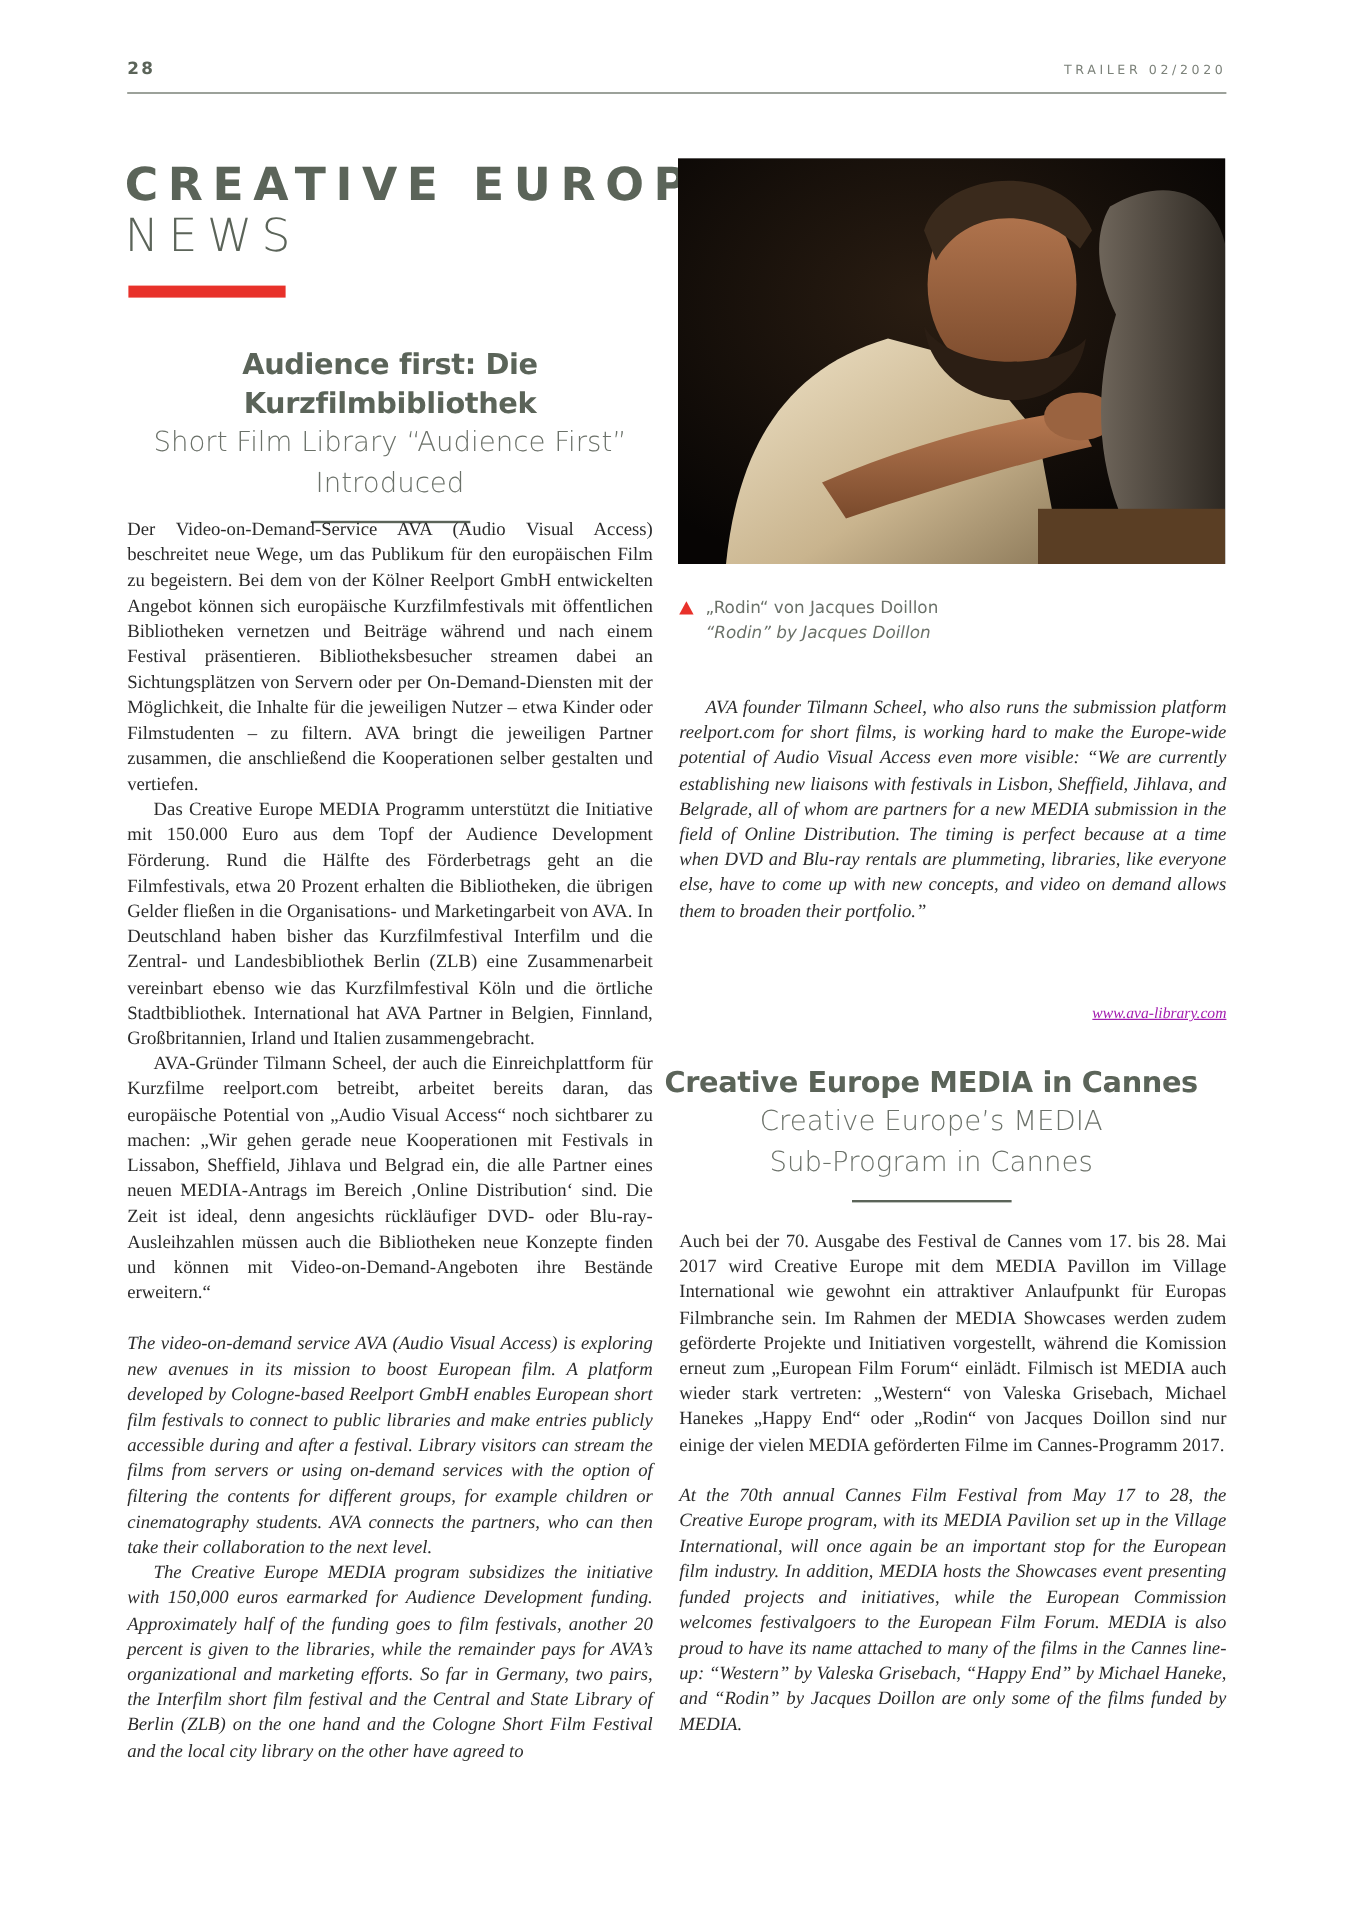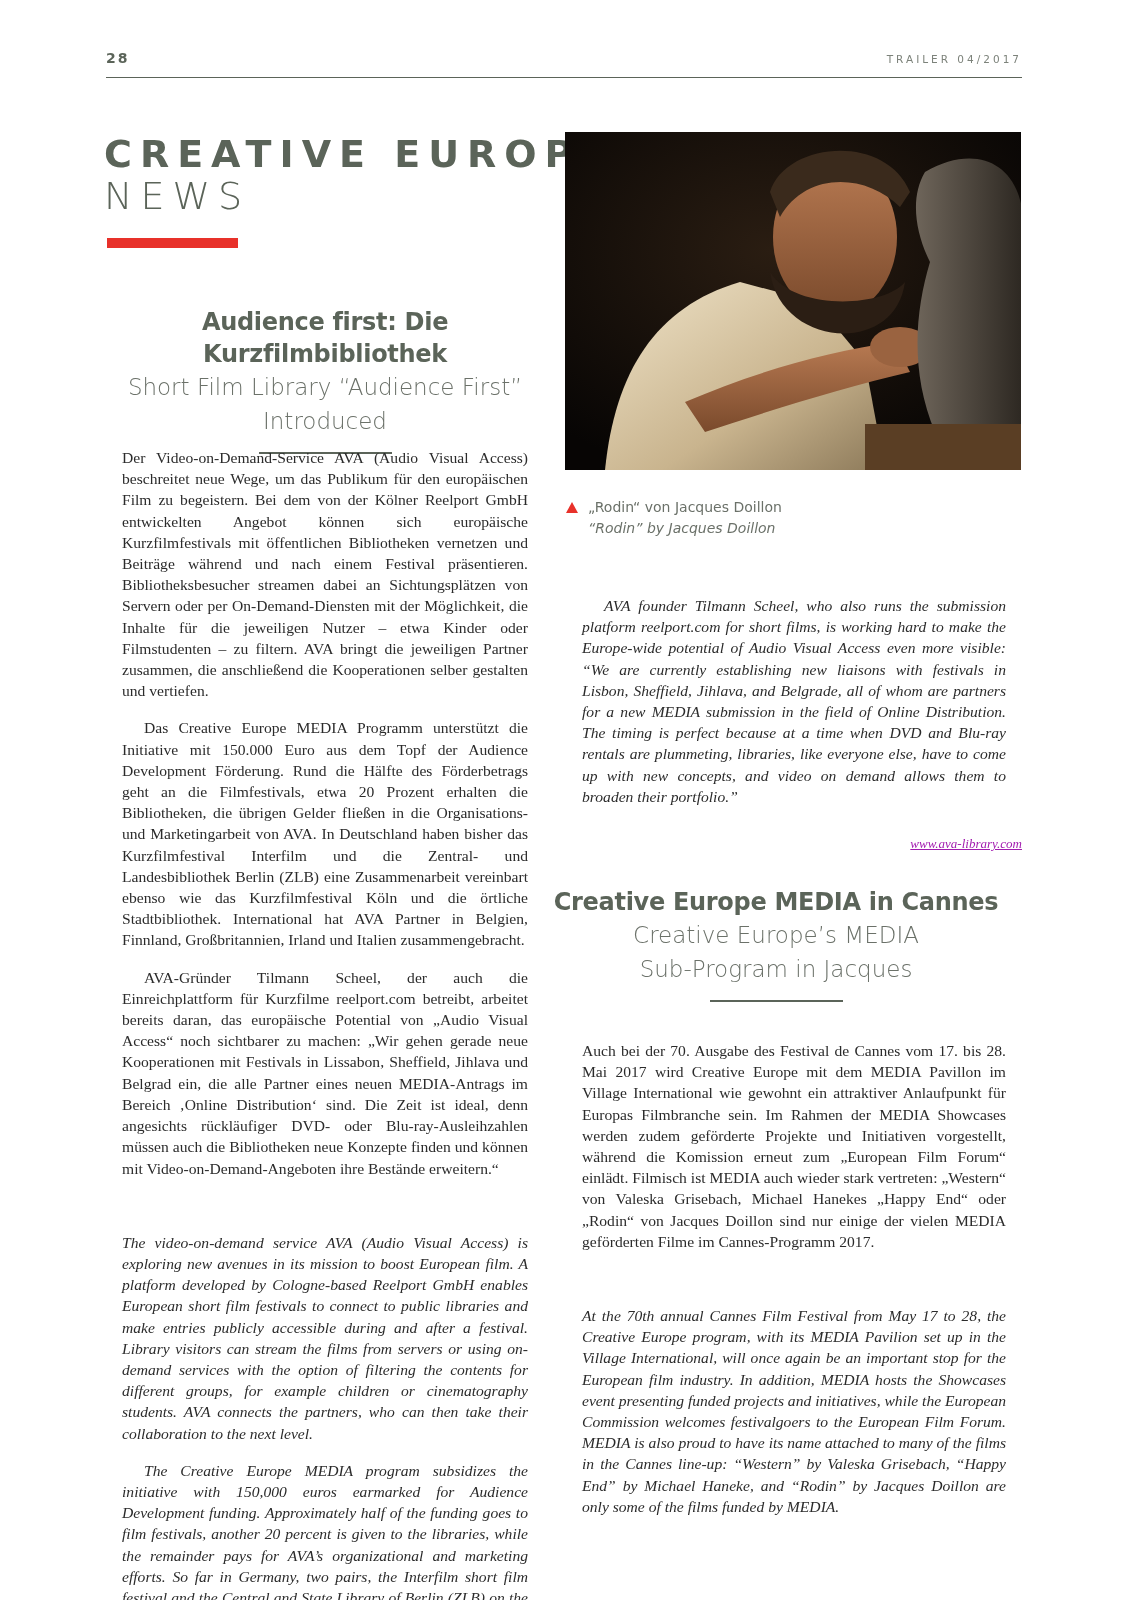--- a/index.html
+++ b/index.html
@@ -17,49 +17,49 @@
   .red-bar { position: absolute; left: 107px; top: 238px; width: 131px; height: 10px; background: #e8312a; }
 
   
   .art-head { position: absolute; text-align: center; color: #5b6459; }
   .art-head .h { font-family: "DejaVu Sans", sans-serif; font-weight: bold; font-size: 24px; line-height: 32px; letter-spacing: -0.3px; }
   .art-head .s { font-family: "DejaVu Sans", sans-serif; font-weight: 200; font-size: 23px; line-height: 34px; color: #6b7169; }
   .art-head .rule { width: 133px; height: 2px; background: #5b6459; margin: 14px auto 0; }
 
   
   .col { position: absolute; font-family: "Liberation Serif", serif; font-size: 15.6px; line-height: 21.2px; color: #2b2b2b; text-align: justify; hyphens: auto; }
-  .col p { margin: 16px; }
+  .col p { margin: 0; }
   .col p.indent { text-indent: 22px; }
   .col p.en { font-style: italic; }
   .col .gap { height: 21px; }
 
   
   .photo { position: absolute; left: 565px; top: 132px; width: 456px; height: 338px; overflow: hidden; background: #0b0907; }
   .photo svg { display: block; }
 
   .caption { position: absolute; left: 566px; top: 497px; font-family: "DejaVu Sans", sans-serif; font-size: 14px; line-height: 21px; color: #6b7169; }
   .caption .tri { display: inline-block; width: 0; height: 0; border-left: 6px solid transparent; border-right: 6px solid transparent; border-bottom: 11px solid #e8312a; margin-right: 10px; vertical-align: -1px; }
   .caption .l2 { padding-left: 22px; font-style: italic; }
 
   .link { position: absolute; right: 110px; top: 836px; font-family: "Liberation Serif", serif; font-style: italic; font-size: 13px; color: #a21caf; text-decoration: underline; }
 </style>
 </head>
 <body>
 
 <div class="page">
 
   <div class="folio">28</div>
-  <div class="issue">TRAILER 04/2017</div>
+  <div class="issue">TRAILER 02/2020</div>
   <div class="header-rule"></div>
 
   <div class="sec-title">CREATIVE EUROPE</div>
   <div class="sec-sub">NEWS</div>
   <div class="red-bar"></div>
 
-  <div class="art-head" style="left:106px; top:306px; width:438px;">
+  <div class="art-head" style="left:106px; top:288px; width:438px;">
     <div class="h">Audience first: Die Kurzfilmbibliothek</div>
     <div class="s">Short Film Library “Audience First”</div>
     <div class="s">Introduced</div>
     <div class="rule"></div>
   </div>
 
   <div class="col" style="left:106px; top:431px; width:438px;">
     <p>Der Video-on-Demand-Service AVA (Audio Visual Access) beschreitet neue Wege, um das Publikum für den europäischen Film zu begeistern. Bei dem von der Kölner Reelport GmbH entwickelten Angebot können sich europäische Kurzfilmfestivals mit öffentlichen Bibliotheken vernetzen und Beiträge während und nach einem Festival präsentieren. Bibliotheksbesucher streamen dabei an Sichtungsplätzen von Servern oder per On-Demand-Diensten mit der Möglichkeit, die Inhalte für die jeweiligen Nutzer – etwa Kinder oder Filmstudenten – zu filtern. AVA bringt die jeweiligen Partner zusammen, die anschließend die Kooperationen selber gestalten und vertiefen.</p>
     <p class="indent">Das Creative Europe MEDIA Programm unterstützt die Initiative mit 150.000 Euro aus dem Topf der Audience Development Förderung. Rund die Hälfte des Förderbetrags geht an die Filmfestivals, etwa 20 Prozent erhalten die Bibliotheken, die übrigen Gelder fließen in die Organisations- und Marketingarbeit von AVA. In Deutschland haben bisher das Kurzfilmfestival Interfilm und die Zentral- und Landesbibliothek Berlin (ZLB) eine Zusammenarbeit vereinbart ebenso wie das Kurzfilmfestival Köln und die örtliche Stadtbibliothek. International hat AVA Partner in Belgien, Finnland, Großbritannien, Irland und Italien zusammengebracht.</p>
     <p class="indent">AVA-Gründer Tilmann Scheel, der auch die Einreichplattform für Kurzfilme reelport.com betreibt, arbeitet bereits daran, das europäische Potential von „Audio Visual Access“ noch sichtbarer zu machen: „Wir gehen gerade neue Kooperationen mit Festivals in Lissabon, Sheffield, Jihlava und Belgrad ein, die alle Partner eines neuen MEDIA-Antrags im Bereich ‚Online Distribution‘ sind. Die Zeit ist ideal, denn angesichts rückläufiger DVD- oder Blu-ray-Ausleihzahlen müssen auch die Bibliotheken neue Konzepte finden und können mit Video-on-Demand-Angeboten ihre Bestände erweitern.“</p>
@@ -115,21 +115,21 @@
 
   <div class="col" style="left:566px; top:579px; width:456px;">
     <p class="en indent">AVA founder Tilmann Scheel, who also runs the submission platform reelport.com for short films, is working hard to make the Europe-wide potential of Audio Visual Access even more visible: “We are currently establishing new liaisons with festivals in Lisbon, Sheffield, Jihlava, and Belgrade, all of whom are partners for a new MEDIA submission in the field of Online Distribution. The timing is perfect because at a time when DVD and Blu-ray rentals are plummeting, libraries, like everyone else, have to come up with new concepts, and video on demand allows them to broaden their portfolio.”</p>
   </div>
 
   <a class="link">www.ava-library.com</a>
 
   <div class="art-head" style="left:532px; top:886px; width:456px;margin-left:16px;">
     <div class="h">Creative Europe MEDIA in Cannes</div>
     <div class="s">Creative Europe’s MEDIA</div>
-    <div class="s">Sub-Program in Jacques</div>
+    <div class="s">Sub-Program in Cannes</div>
     <div class="rule"></div>
   </div>
 
   <div class="col" style="left:566px; top:1024px; width:456px;">
     <p>Auch bei der 70. Ausgabe des Festival de Cannes vom 17. bis 28. Mai 2017 wird Creative Europe mit dem MEDIA Pavillon im Village International wie gewohnt ein attraktiver Anlaufpunkt für Europas Filmbranche sein. Im Rahmen der MEDIA Showcases werden zudem geförderte Projekte und Initiativen vorgestellt, während die Komission erneut zum „European Film Forum“ einlädt. Filmisch ist MEDIA auch wieder stark vertreten: „Western“ von Valeska Grisebach, Michael Hanekes „Happy End“ oder „Rodin“ von Jacques Doillon sind nur einige der vielen MEDIA geförderten Filme im Cannes-Programm 2017.</p>
     <div class="gap"></div>
     <p class="en">At the 70th annual Cannes Film Festival from May 17 to 28, the Creative Europe program, with its MEDIA Pavilion set up in the Village International, will once again be an important stop for the European film industry. In addition, MEDIA hosts the Showcases event presenting funded projects and initiatives, while the European Commission welcomes festivalgoers to the European Film Forum. MEDIA is also proud to have its name attached to many of the films in the Cannes line-up: “Western” by Valeska Grisebach, “Happy End” by Michael Haneke, and “Rodin” by Jacques Doillon are only some of the films funded by MEDIA.</p>
   </div>
 
 </div>

